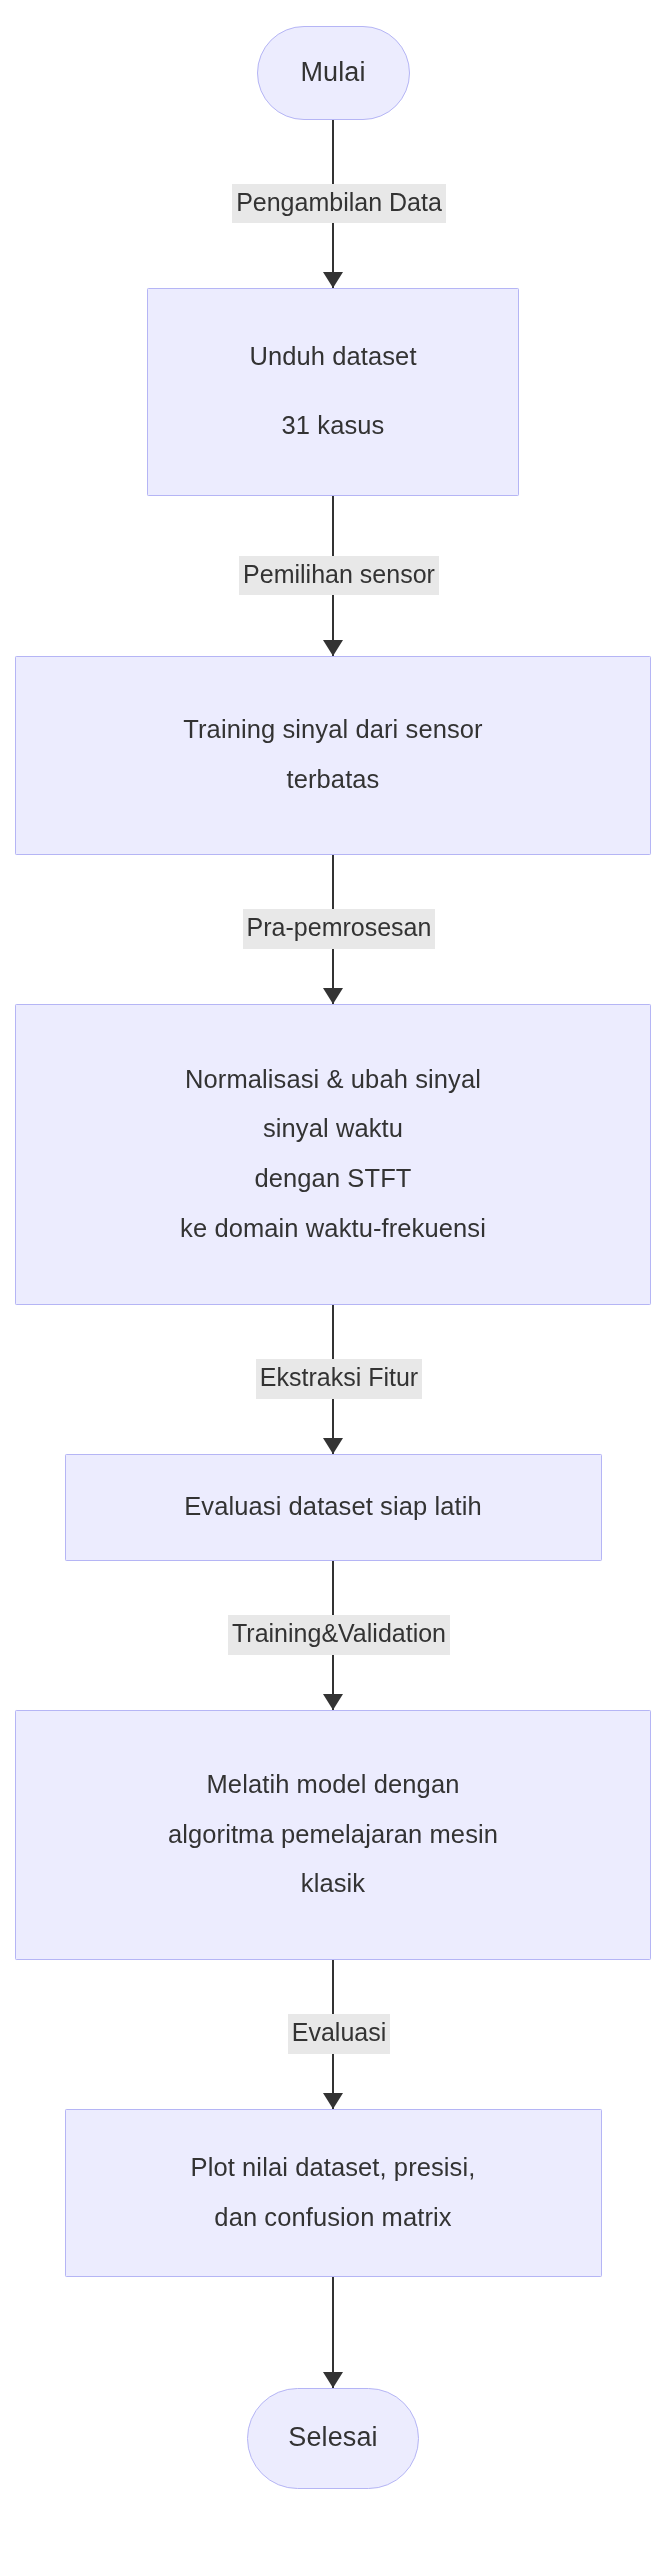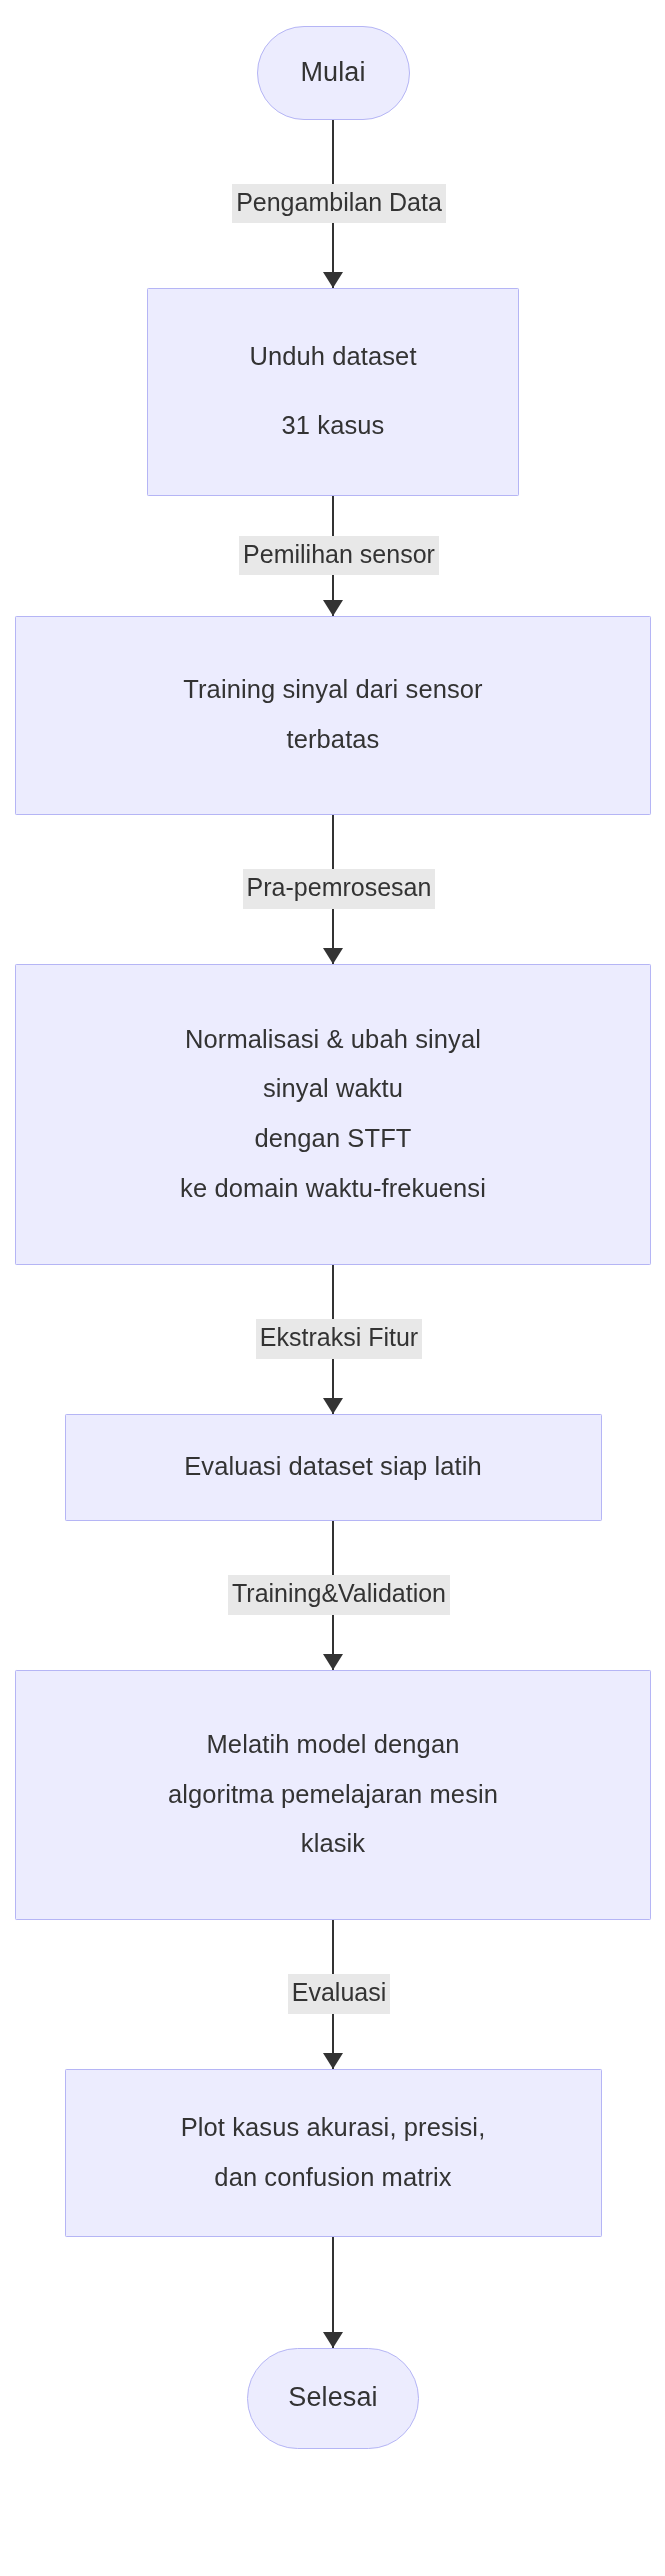--- a/index.html
+++ b/index.html
@@ -133,21 +133,21 @@
       <div class="label-wrap">
         <span class="edge-label">Pengambilan Data</span>
       </div>
     </div>
 
     <div class="node-process" style="width:372px;height:208px;gap:19px;">
       <span class="line">Unduh dataset</span>
       <span class="line">31 kasus</span>
     </div>
 
-    <div class="connector with-arrow" style="height:120px">
+    <div class="connector with-arrow" style="height:160px">
       <div class="stem"></div>
       <div class="arrowhead"></div>
       <div class="label-wrap">
         <span class="edge-label">Pemilihan sensor</span>
       </div>
     </div>
 
     <div class="node-process" style="width:636px;height:199px;">
       <span class="line">Training sinyal dari sensor</span>
       <span class="line">terbatas</span>
@@ -196,21 +196,21 @@
 
     <div class="connector with-arrow" style="height:149px">
       <div class="stem"></div>
       <div class="arrowhead"></div>
       <div class="label-wrap">
         <span class="edge-label">Evaluasi</span>
       </div>
     </div>
 
     <div class="node-process" style="width:537px;height:168px;">
-      <span class="line">Plot kasus akurasi, presisi,</span>
+      <span class="line">Plot nilai dataset, presisi,</span>
       <span class="line">dan confusion matrix</span>
     </div>
 
     <div class="connector with-arrow" style="height:111px">
       <div class="stem"></div>
       <div class="arrowhead"></div>
     </div>
 
     <div class="node-terminal" style="width:172px;height:101px;">
       <span>Selesai</span>

